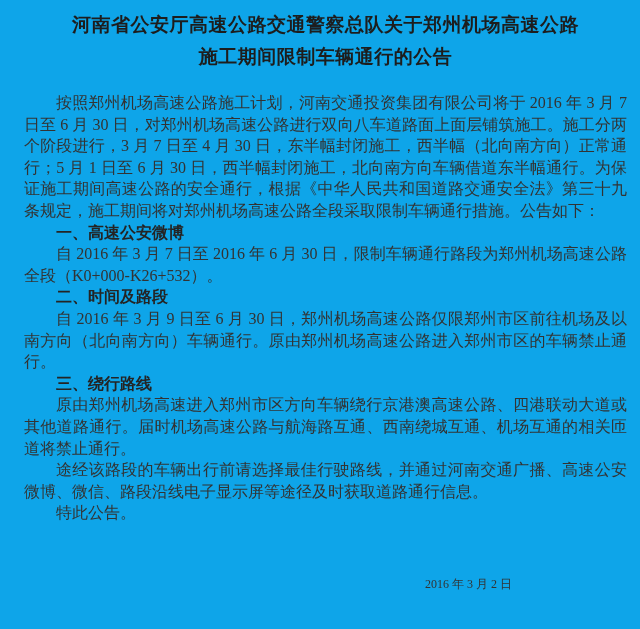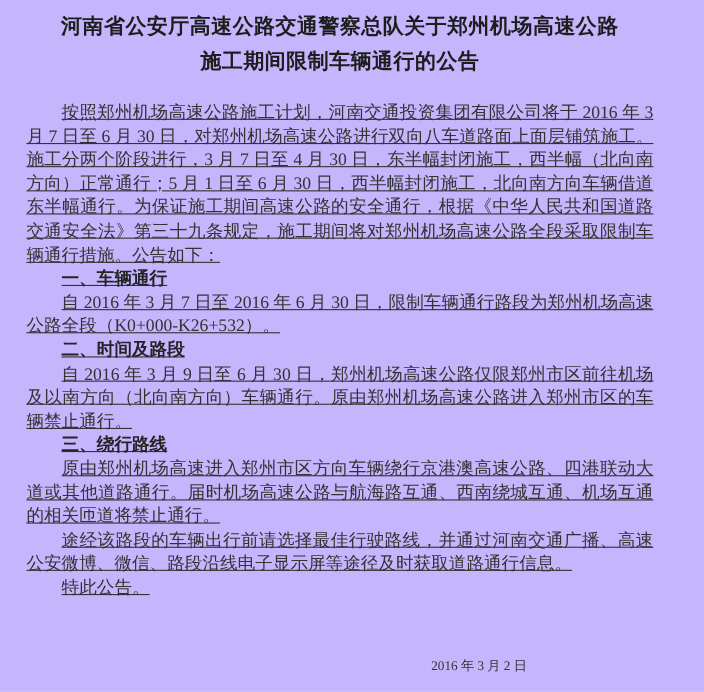--- a/index.html
+++ b/index.html
@@ -11,39 +11,38 @@
     height: 629px;
     background: #fdfdfd;
     font-family: "Liberation Serif", "DejaVu Serif", serif;
     color: #2f2f2f;
     overflow: hidden;
   }
   .page {
     box-sizing: border-box;
     width: 640px;
     height: 629px;
-    padding: 9px 46px 0 24px;
-    background: #c4b5fd;
+    padding: 9px 13px 0 24px;
+    background: #0ea5e9;
   }
   .title {
     text-align: center;
     font-weight: bold;
     font-size: 19px;
     line-height: 32px;
     color: #1d1d1d;
     letter-spacing: 0.5px;
   }
   .body {
     margin-top: 19px;
     font-size: 16px;
     line-height: 21.6px;
     text-align: justify;
     text-justify: inter-ideograph;
     color: #333333;
-    text-decoration: underline;
   }
   .body p {
     margin: 0;
     padding: 0;
     text-indent: 2em;
   }
   .body p.section-heading {
     font-weight: bold;
     color: #242424;
   }
@@ -61,21 +60,21 @@
 <div class="page">
 
   <div class="title">
     <div>河南省公安厅高速公路交通警察总队关于郑州机场高速公路</div>
     <div>施工期间限制车辆通行的公告</div>
   </div>
 
   <div class="body">
     <p>按照郑州机场高速公路施工计划，河南交通投资集团有限公司将于 2016 年 3 月 7 日至 6 月 30 日，对郑州机场高速公路进行双向八车道路面上面层铺筑施工。施工分两个阶段进行，3 月 7 日至 4 月 30 日，东半幅封闭施工，西半幅（北向南方向）正常通行；5 月 1 日至 6 月 30 日，西半幅封闭施工，北向南方向车辆借道东半幅通行。为保证施工期间高速公路的安全通行，根据《中华人民共和国道路交通安全法》第三十九条规定，施工期间将对郑州机场高速公路全段采取限制车辆通行措施。公告如下：</p>
 
-    <p class="section-heading">一、车辆通行</p>
+    <p class="section-heading">一、高速公安微博</p>
     <p>自 2016 年 3 月 7 日至 2016 年 6 月 30 日，限制车辆通行路段为郑州机场高速公路全段（K0+000-K26+532）。</p>
 
     <p class="section-heading">二、时间及路段</p>
     <p>自 2016 年 3 月 9 日至 6 月 30 日，郑州机场高速公路仅限郑州市区前往机场及以南方向（北向南方向）车辆通行。原由郑州机场高速公路进入郑州市区的车辆禁止通行。</p>
 
     <p class="section-heading">三、绕行路线</p>
     <p>原由郑州机场高速进入郑州市区方向车辆绕行京港澳高速公路、四港联动大道或其他道路通行。届时机场高速公路与航海路互通、西南绕城互通、机场互通的相关匝道将禁止通行。</p>
 
     <p>途经该路段的车辆出行前请选择最佳行驶路线，并通过河南交通广播、高速公安微博、微信、路段沿线电子显示屏等途径及时获取道路通行信息。</p>
     <p>特此公告。</p>

